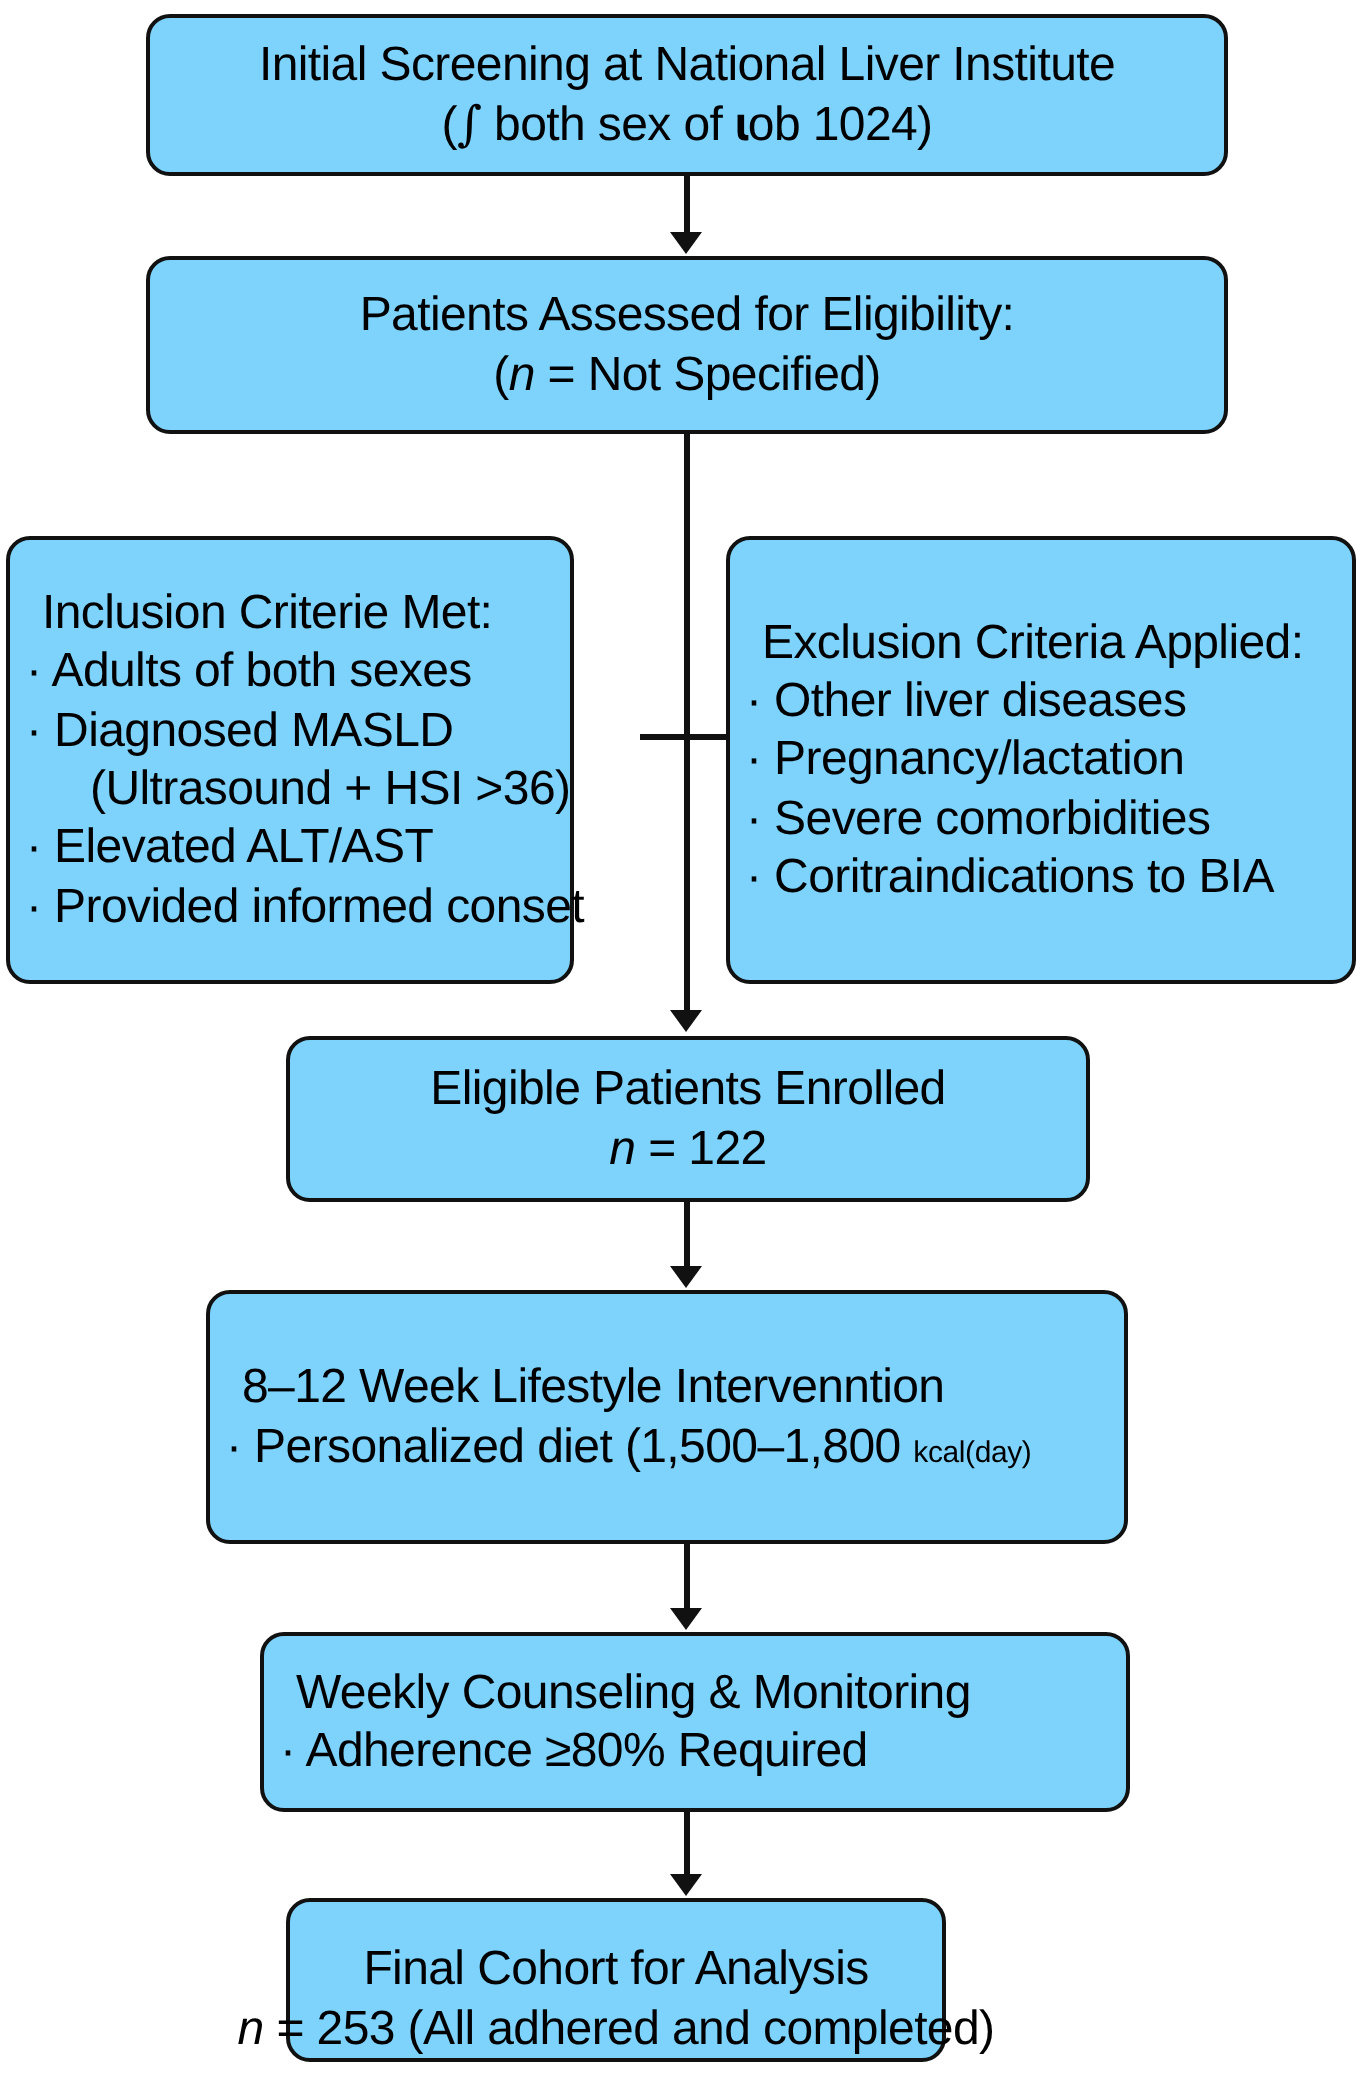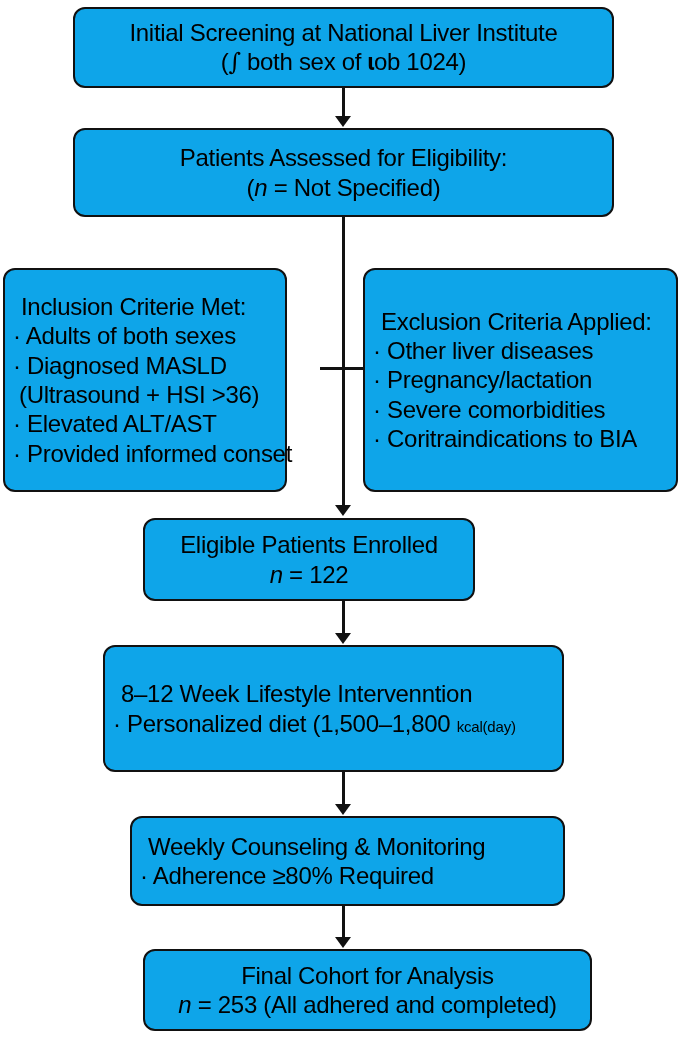--- a/index.html
+++ b/index.html
@@ -16,21 +16,21 @@
     width: 685px;
     height: 1038px;
     background: #ffffff;
     overflow: hidden;
   }
   .node {
     position: absolute;
     box-sizing: border-box;
     border: 2.5px solid #111111;
     border-radius: 12px;
-    background: #0ea5e9;
+    background: #7dd3fc;
     display: flex;
     flex-direction: column;
     justify-content: center;
   }
   .node.center {
     align-items: center;
     text-align: center;
   }
   .node.left {
     align-items: flex-start;
@@ -44,21 +44,22 @@
     white-space: nowrap;
   }
   .node.left .ln {
     padding-left: 16px;
   }
   .node.left .ln.bullet {
     padding-left: 22px;
     text-indent: -14px;
   }
   .node.left .ln.cont {
-    padding-left: 14px;
+    padding-left: 24px;
+    margin-left: 16px;
   }
   .italic { font-style: italic; }
   .small { font-size: 15px; letter-spacing: -0.2px; }
   .glyph-int { font-family: "DejaVu Serif", serif; font-style: italic; }
   .glyph-iota { font-weight: bold; }
 
   
   .conn {
     position: absolute;
     background: #111111;
@@ -108,21 +109,21 @@
   </div>
 
   <div class="node left" style="left:363px; top:268px; width:315px; height:224px;">
     <span class="ln">Exclusion Criteria Applied:</span>
     <span class="ln bullet">· Other liver diseases</span>
     <span class="ln bullet">· Pregnancy/lactation</span>
     <span class="ln bullet">· Severe comorbidities</span>
     <span class="ln bullet">· Coritraindications to BIA</span>
   </div>
 
-  <div class="node center" style="left:143px; top:518px; width:332px; height:83px;">
+  <div class="node center" style="left:143px; top:518px; width:402px; height:83px;">
     <span class="ln">Eligible Patients Enrolled</span>
     <span class="ln"><span class="italic">n</span><span> = 122</span></span>
   </div>
 
   <div class="conn vline" style="left:342px; top:601px; height:36px;"></div>
   <div class="arrow" style="left:335px; top:633px;"></div>
 
   <div class="node left" style="left:103px; top:645px; width:461px; height:127px;">
     <span class="ln">8–12 Week Lifestyle Intervenntion</span>
     <span class="ln bullet"><span>· Personalized diet (1,500–1,800 </span><span class="small">kcal(day)</span></span>
@@ -132,18 +133,18 @@
   <div class="arrow" style="left:335px; top:804px;"></div>
 
   <div class="node left" style="left:130px; top:816px; width:435px; height:90px;">
     <span class="ln">Weekly Counseling &amp; Monitoring</span>
     <span class="ln bullet">· Adherence ≥80% Required</span>
   </div>
 
   <div class="conn vline" style="left:342px; top:906px; height:35px;"></div>
   <div class="arrow" style="left:335px; top:937px;"></div>
 
-  <div class="node center" style="left:143px; top:949px; width:449px; height:82px;">
+  <div class="node center" style="left:143px; top:949px; width:330px; height:82px;justify-content:flex-end;">
     <span class="ln">Final Cohort for Analysis</span>
     <span class="ln"><span class="italic">n</span><span> = 253 (All adhered and completed)</span></span>
   </div>
 
 </div>
 
 </body></html>

